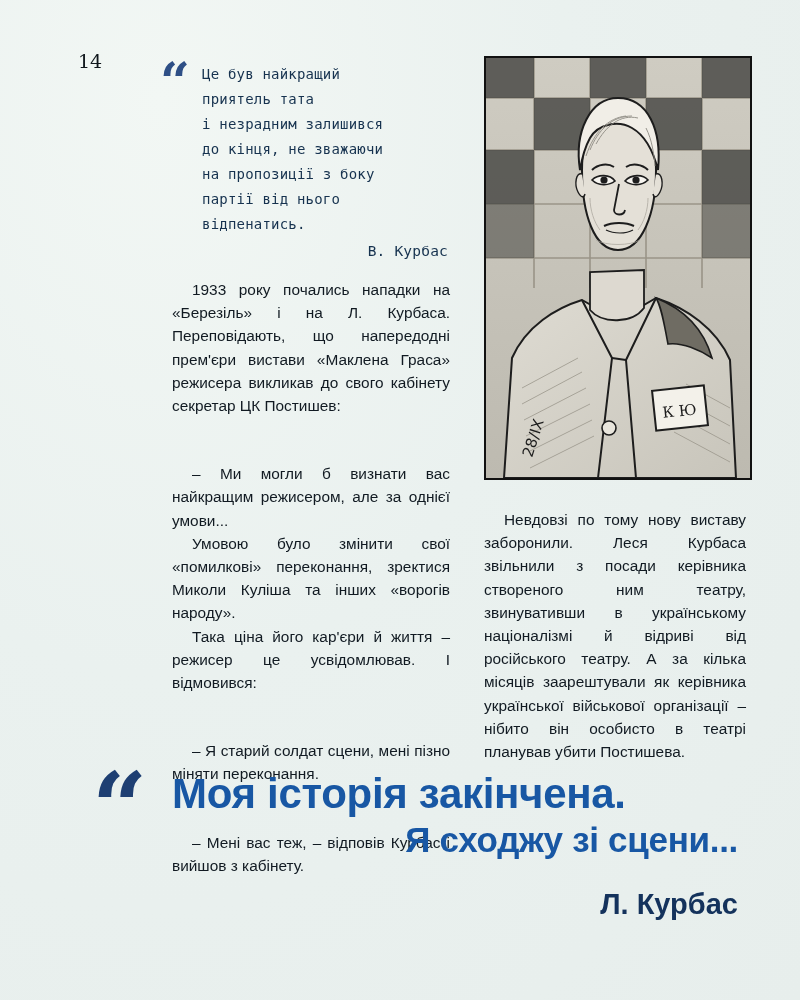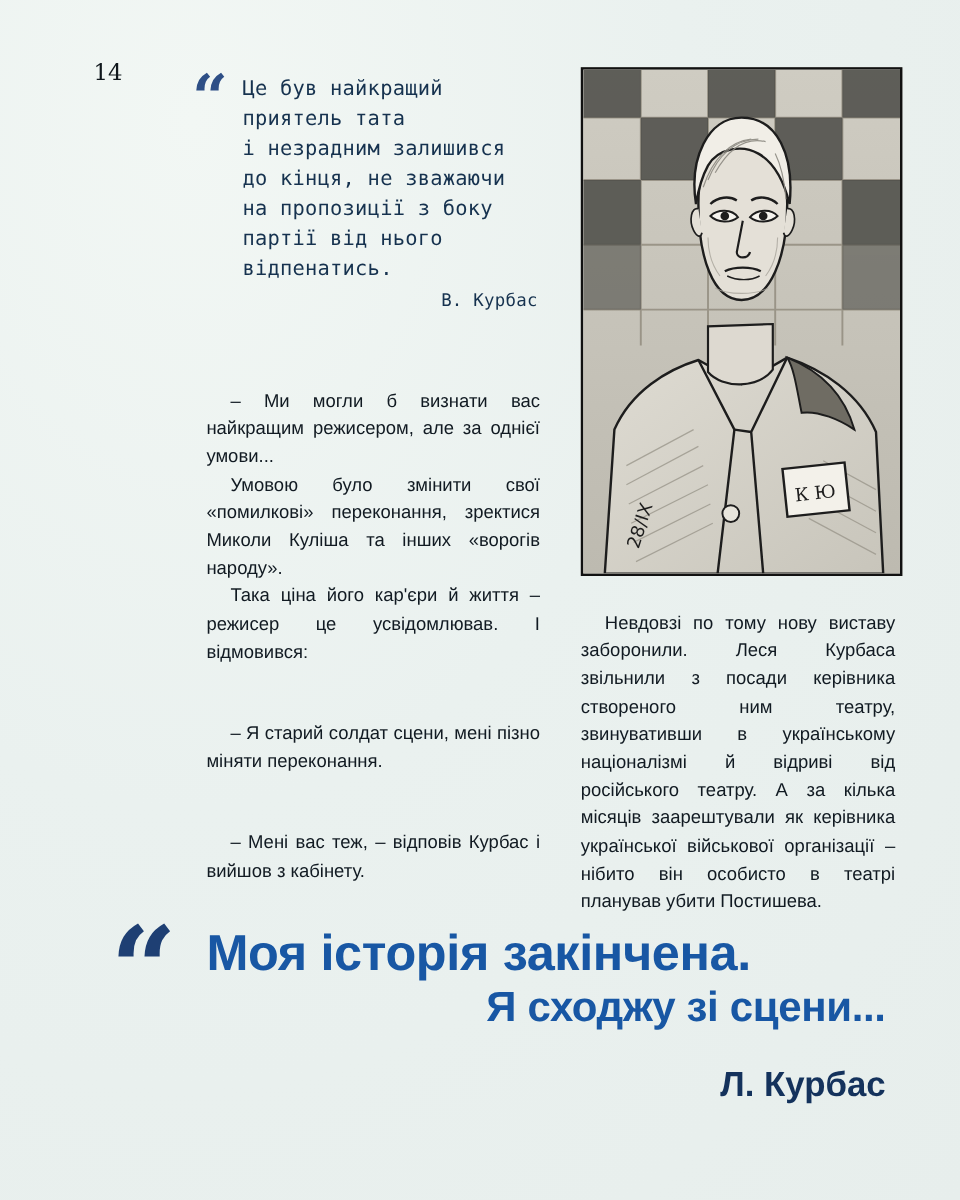--- a/index.html
+++ b/index.html
@@ -44,21 +44,21 @@
     left: 0px;
     top: 2px;
     font-family: "DejaVu Serif", serif;
     font-size: 52px;
     line-height: 36px;
     color: #2e4f86;
     font-weight: bold;
   }
   .top-quote .qtext {
     font-family: "DejaVu Sans Mono", monospace;
-    font-size: 17px;
+    font-size: 14px;
     line-height: 25px;
     color: #16324f;
     letter-spacing: 0.2px;
     padding-left: 42px;
     white-space: pre-line;
   }
   .top-quote .qauthor {
     font-family: "DejaVu Sans Mono", monospace;
     font-size: 14.5px;
     color: #16324f;
@@ -274,20 +274,21 @@
       <rect x="168" y="330" width="52" height="40" fill="#f3f1ea" stroke="#1d1d1d" stroke-width="2" transform="rotate(-6 194 350)"></rect>
       <text x="176" y="358" font-family="DejaVu Serif, serif" font-size="15" fill="#1d1d1d" transform="rotate(-6 194 350)">К Ю</text>
 
       <circle cx="123" cy="370" r="7" fill="#e8e5dc" stroke="#1d1d1d" stroke-width="1.6"></circle>
 
       <text x="46" y="400" font-family="DejaVu Sans, sans-serif" font-size="15" fill="#1d1d1d" transform="rotate(-72 46 400)">28/IX</text>
     </svg>
   </div>
 
   <div class="col-left">
+    <p>1933 року почались нападки на «Березіль» і на Л. Курбаса. Переповідають, що напередодні прем'єри вистави «Маклена Граса» режисера викликав до свого кабінету секретар ЦК Постишев:</p>
     <p class="dash">– Ми могли б визнати вас найкращим режисером, але за однієї умови...</p>
     <p>Умовою було змінити свої «помилкові» переконання, зректися Миколи Куліша та інших «ворогів народу».</p>
     <p>Така ціна його кар'єри й життя – режисер це усвідомлював. І відмовився:</p>
     <p class="dash">– Я старий солдат сцени, мені пізно міняти переконання.</p>
     <p class="dash">– Мені вас теж, – відповів Курбас і вийшов з кабінету.</p>
   </div>
 
   <div class="col-right">
     <p>Невдовзі по тому нову виставу заборонили. Леся Курбаса звільнили з посади керівника створеного ним театру, звинувативши в українському націоналізмі й відриві від російського театру. А за кілька місяців заарештували як керівника української військової організації – нібито він особисто в театрі планував убити Постишева.</p>
   </div>

